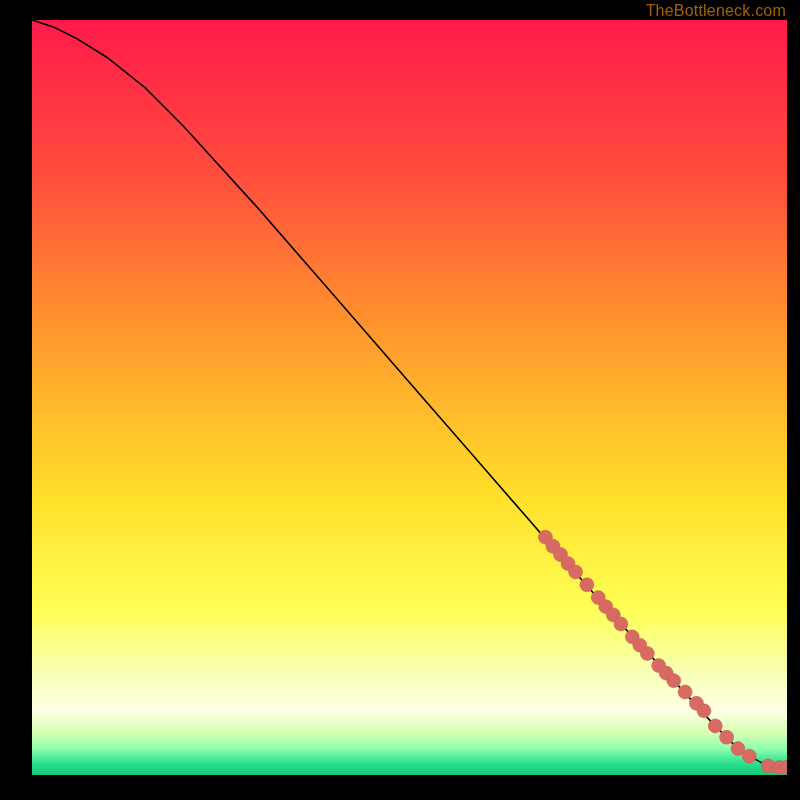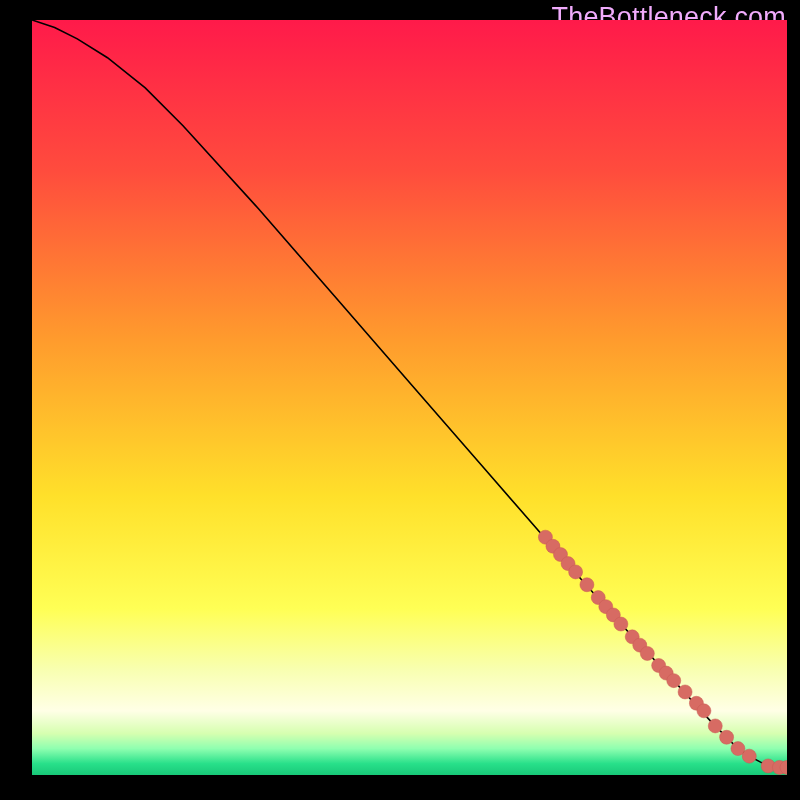--- a/index.html
+++ b/index.html
@@ -26,22 +26,22 @@
   }
   .plot-area svg {
     display: block;
     width: 755px;
     height: 755px;
   }
   .watermark {
     position: absolute;
     top: 2px;
     right: 14px;
-    color: #f0abfc;
-    font-size: 27px;
+    color: #a16207;
+    font-size: 16px;
     font-weight: 400;
     letter-spacing: 0.2px;
     user-select: none;
   }
 </style>
 </head>
 <body>
 
 <div class="stage">
   <div class="watermark">TheBottleneck.com</div>

